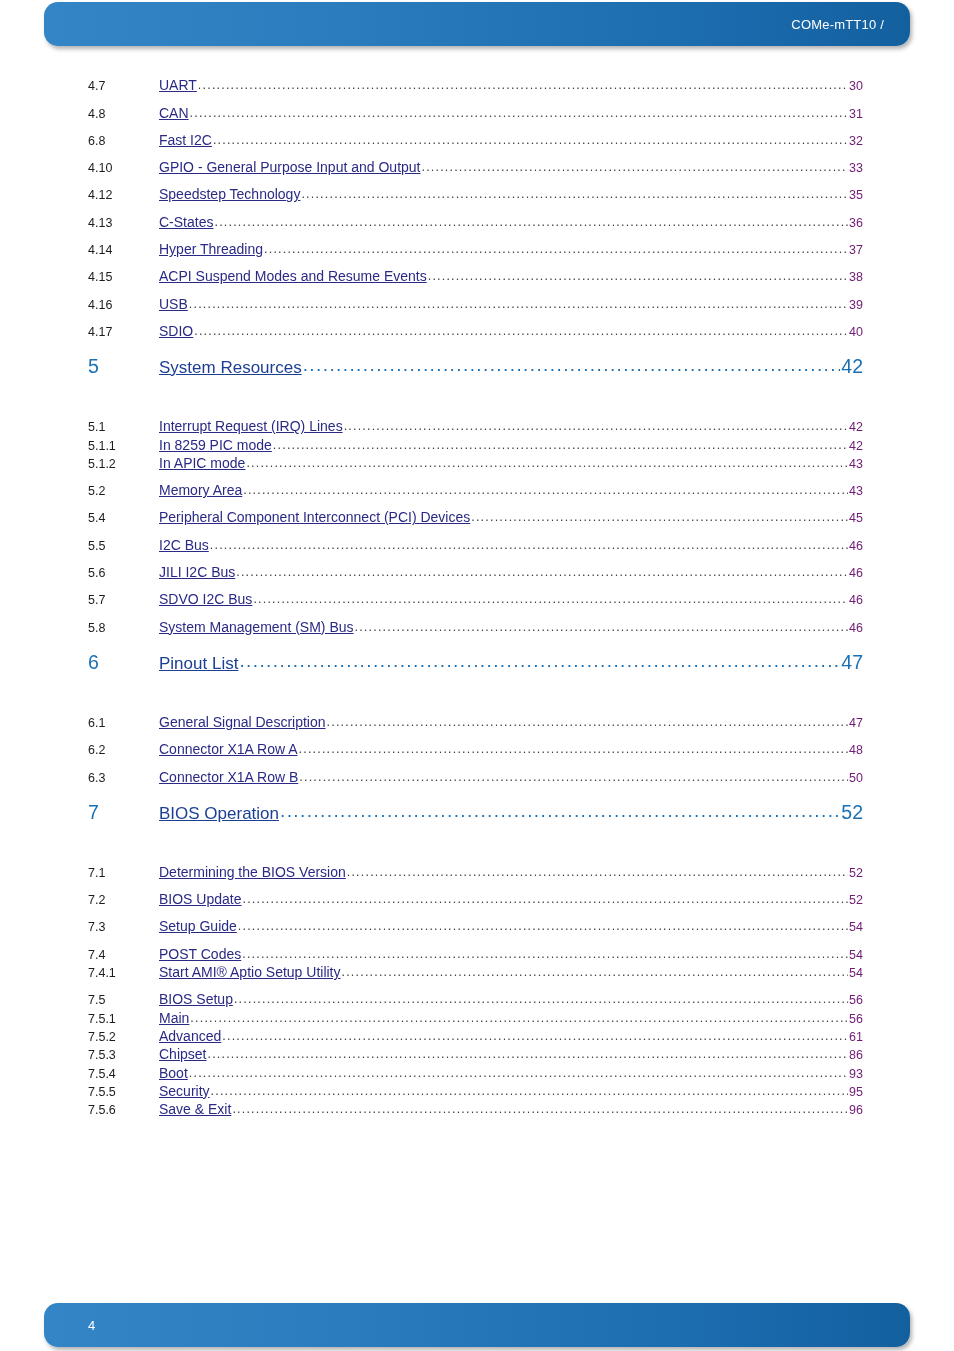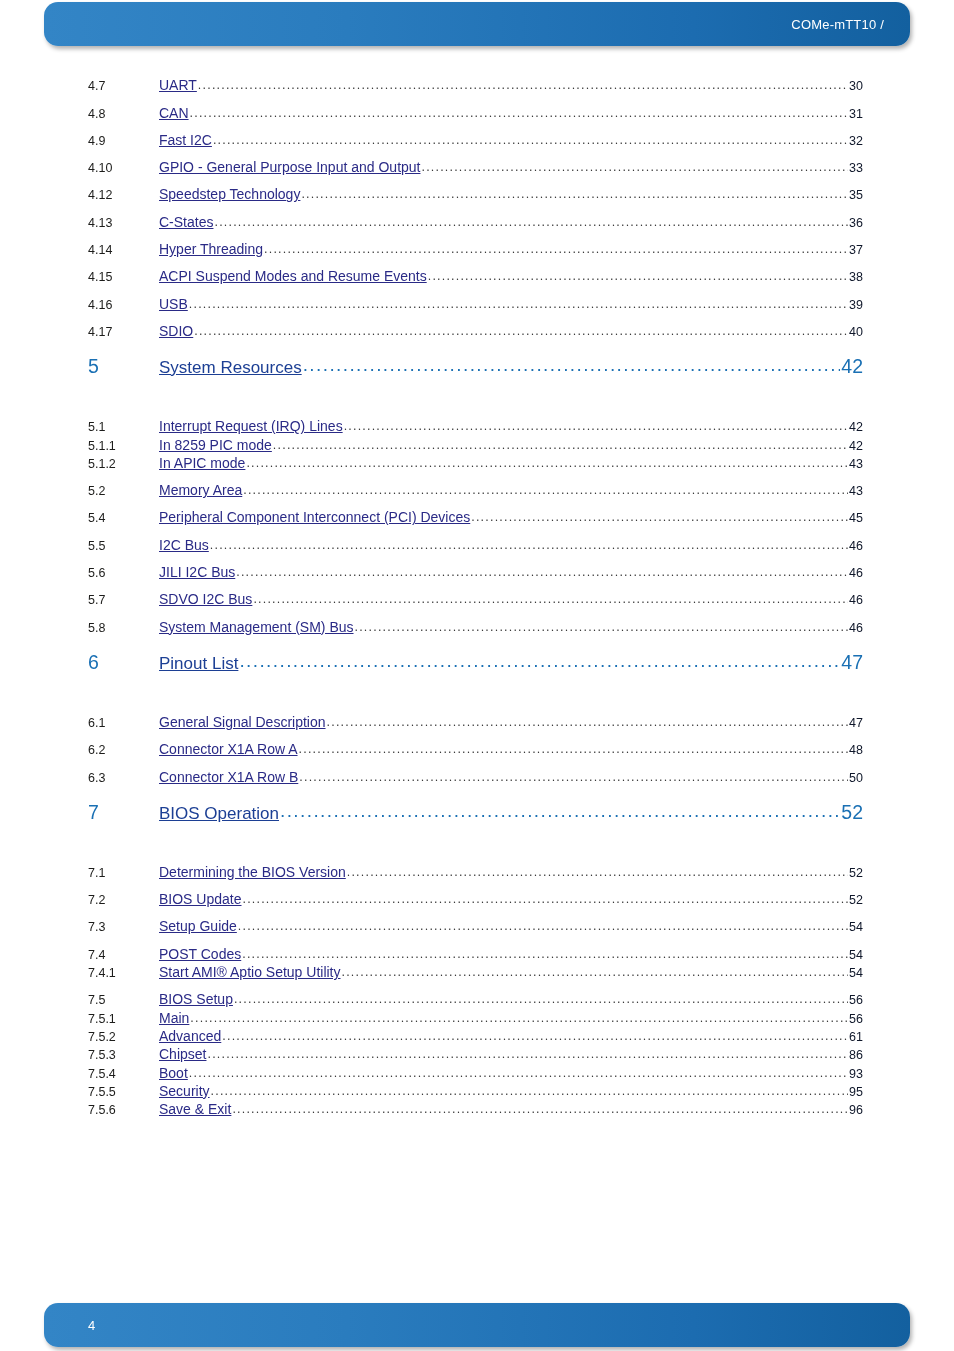--- a/index.html
+++ b/index.html
@@ -91,21 +91,21 @@
     position: relative;
     top: -1px;
   }
   .leader::after {
     content: "........................................................................................................................................................................................................";
   }
   .pg {
     flex: 0 0 auto;
     text-align: right;
     font-size: 12.5px;
-    color: #0f172a;
+    color: #701a75;
     font-family: "Liberation Sans", sans-serif;
   }
 
   
   .lvl2 { height: 27.3px; }
   .lvl2 .num { font-size: 12.5px; }
 
   
   .lvl3 { height: 18.3px; }
   .lvl3 .num { font-size: 12.5px; }
@@ -153,21 +153,21 @@
       <span class="leader"></span>
       <span class="pg">30</span>
     </div>
     <div class="toc-row lvl2">
       <span class="num">4.8</span>
       <a class="title">CAN</a>
       <span class="leader"></span>
       <span class="pg">31</span>
     </div>
     <div class="toc-row lvl2">
-      <span class="num">4.9</span>
+      <span class="num">6.8</span>
       <a class="title">Fast I2C</a>
       <span class="leader"></span>
       <span class="pg">32</span>
     </div>
     <div class="toc-row lvl2">
       <span class="num">4.10</span>
       <a class="title">GPIO - General Purpose Input and Output</a>
       <span class="leader"></span>
       <span class="pg">33</span>
     </div>

